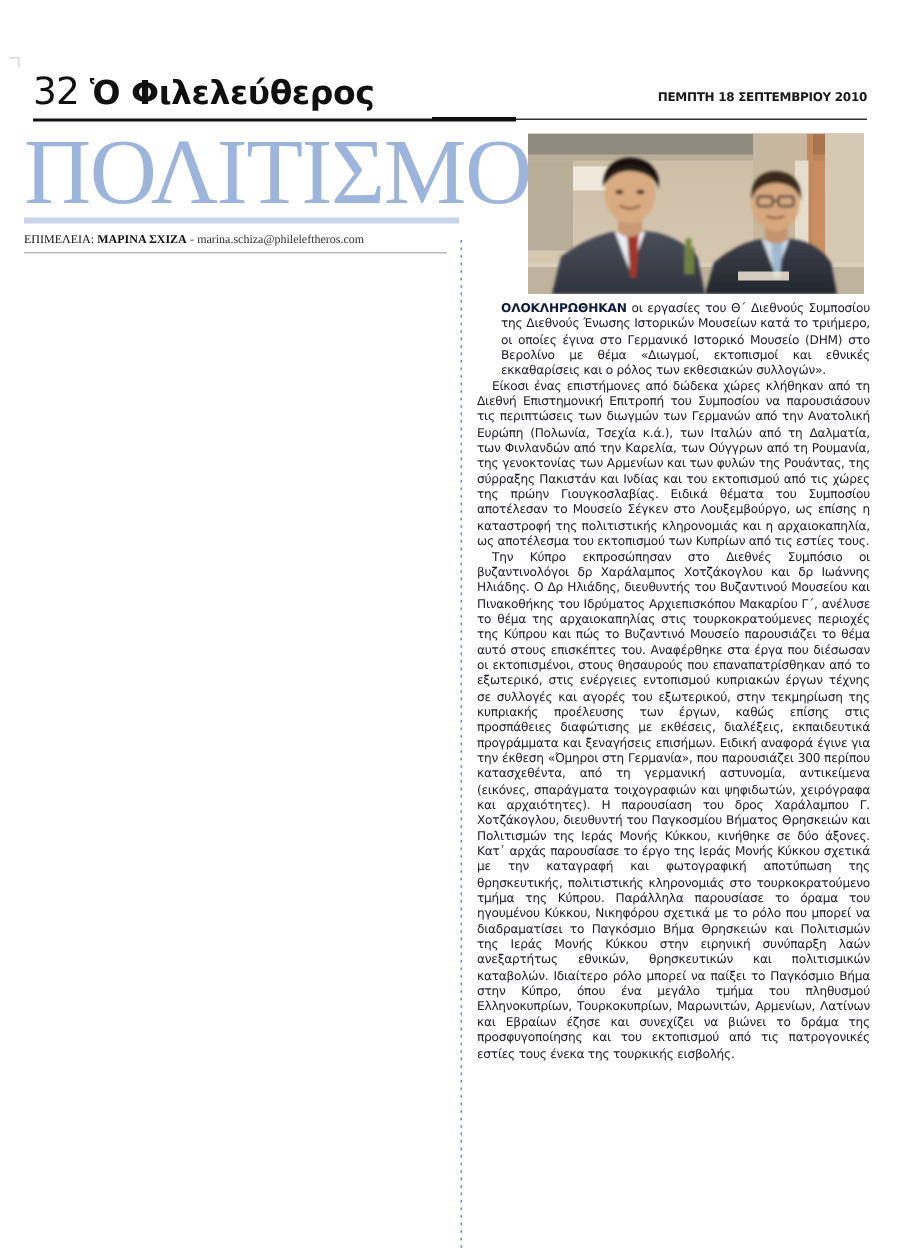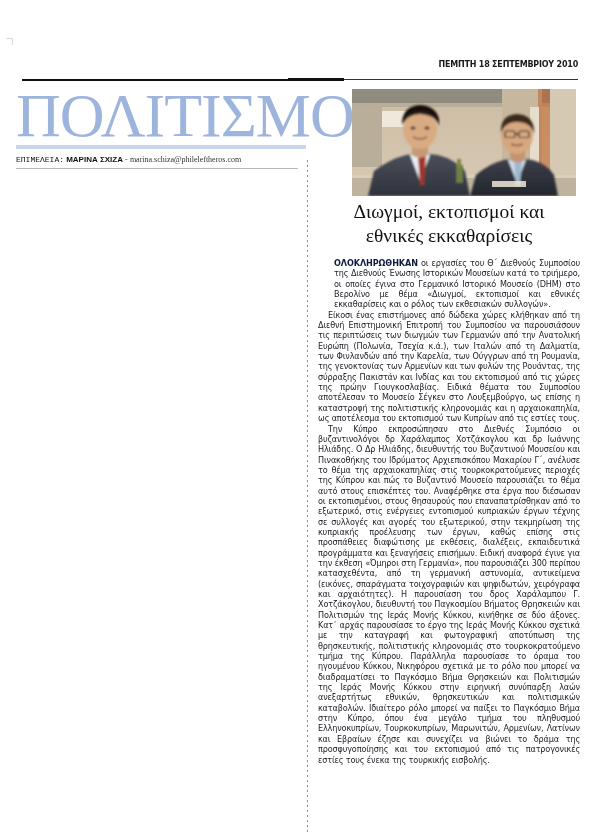--- a/index.html
+++ b/index.html
@@ -134,26 +134,26 @@
   
   #byline {
     position: absolute;
     left: 16px;
     top: 155px;
     font-size: 7.6px;
     white-space: nowrap;
     color: #111;
   }
   #byline .label {
-    font-family: Liberation Mono, monospace;
+    font-family: Liberation Serif, serif;
     font-size: 8px;
     text-align: center;
   }
   #byline .editor {
-    font-family: Liberation Sans, sans-serif;
+    font-family: Liberation Serif, serif;
     font-size: 8px;
     font-weight: bold;
   }
   #byline .sep {
     font-family: "Liberation Serif", "DejaVu Serif", serif;
     font-size: 8px;
     color: #444;
   }
   #byline .email {
     font-family: "Liberation Serif", "DejaVu Serif", serif;
@@ -229,20 +229,23 @@
 </style>
 </head>
 <body>
 
 <div id="page">
 
   <div class="crop-tick" style="left:6px;top:38px;width:7px;height:1px;"></div>
   <div class="crop-tick" style="left:12px;top:38px;width:1px;height:7px;"></div>
 
   <div id="header-row">
+    <div id="folio-group">
+      <span id="page-number">32</span><span id="paper-title">Ὁ Φιλελεύθερος</span>
+    </div>
     <div id="issue-date">ΠΕΜΠΤΗ 18 ΣΕΠΤΕΜΒΡΙΟΥ 2010</div>
   </div>
 
   <div id="rule-left"></div>
   <div id="rule-mid"></div>
   <div id="rule-right"></div>
 
   <div id="section-underline"></div>
   <div id="section-title">ΠΟΛΙΤΙΣΜΟΣ</div>
 
@@ -339,24 +342,20 @@
     <span class="sep">-</span>
     <span class="email">marina.schiza@phileleftheros.com</span>
   </div>
   <div id="byline-rule"></div>
 
   <div id="col-divider"></div>
 
   <div id="left-column"></div>
 
   <div id="article">
-    <h1 id="headline">
-      <span class="hl-line">Διωγμοί, εκτοπισμοί και</span>
-      <span class="hl-line">εθνικές εκκαθαρίσεις</span>
-    </h1>
 
     <p class="body-par first"><span class="lead-in">ΟΛΟΚΛΗΡΩΘΗΚΑΝ</span><span> οι εργασίες του Θ΄ Διεθνούς Συμποσίου της Διεθνούς Ένωσης Ιστορικών Μουσείων κατά το τριήμερο, οι οποίες έγινα στο Γερμανικό Ιστορικό Μουσείο (DHM) στο Βερολίνο με θέμα «Διωγμοί, εκτοπισμοί και εθνικές εκκαθαρίσεις και ο ρόλος των εκθεσιακών συλλογών».</span></p>
 
     <p class="body-par">Είκοσι ένας επιστήμονες από δώδεκα χώρες κλήθηκαν από τη Διεθνή Επιστημονική Επιτροπή του Συμποσίου να παρουσιάσουν τις περιπτώσεις των διωγμών των Γερμανών από την Ανατολική Ευρώπη (Πολωνία, Τσεχία κ.ά.), των Ιταλών από τη Δαλματία, των Φινλανδών από την Καρελία, των Ούγγρων από τη Ρουμανία, της γενοκτονίας των Αρμενίων και των φυλών της Ρουάντας, της σύρραξης Πακιστάν και Ινδίας και του εκτοπισμού από τις χώρες της πρώην Γιουγκοσλαβίας. Ειδικά θέματα του Συμποσίου αποτέλεσαν το Μουσείο Σέγκεν στο Λουξεμβούργο, ως επίσης η καταστροφή της πολιτιστικής κληρονομιάς και η αρχαιοκαπηλία, ως αποτέλεσμα του εκτοπισμού των Κυπρίων από τις εστίες τους.</p>
 
     <p class="body-par">Την Κύπρο εκπροσώπησαν στο Διεθνές Συμπόσιο οι βυζαντινολόγοι δρ Χαράλαμπος Χοτζάκογλου και δρ Ιωάννης Ηλιάδης. Ο Δρ Ηλιάδης, διευθυντής του Βυζαντινού Μουσείου και Πινακοθήκης του Ιδρύματος Αρχιεπισκόπου Μακαρίου Γ΄, ανέλυσε το θέμα της αρχαιοκαπηλίας στις τουρκοκρατούμενες περιοχές της Κύπρου και πώς το Βυζαντινό Μουσείο παρουσιάζει το θέμα αυτό στους επισκέπτες του. Αναφέρθηκε στα έργα που διέσωσαν οι εκτοπισμένοι, στους θησαυρούς που επαναπατρίσθηκαν από το εξωτερικό, στις ενέργειες εντοπισμού κυπριακών έργων τέχνης σε συλλογές και αγορές του εξωτερικού, στην τεκμηρίωση της κυπριακής προέλευσης των έργων, καθώς επίσης στις προσπάθειες διαφώτισης με εκθέσεις, διαλέξεις, εκπαιδευτικά προγράμματα και ξεναγήσεις επισήμων. Ειδική αναφορά έγινε για την έκθεση «Όμηροι στη Γερμανία», που παρουσιάζει 300 περίπου κατασχεθέντα, από τη γερμανική αστυνομία, αντικείμενα (εικόνες, σπαράγματα τοιχογραφιών και ψηφιδωτών, χειρόγραφα και αρχαιότητες). Η παρουσίαση του δρος Χαράλαμπου Γ. Χοτζάκογλου, διευθυντή του Παγκοσμίου Βήματος Θρησκειών και Πολιτισμών της Ιεράς Μονής Κύκκου, κινήθηκε σε δύο άξονες. Κατ᾽ αρχάς παρουσίασε το έργο της Ιεράς Μονής Κύκκου σχετικά με την καταγραφή και φωτογραφική αποτύπωση της θρησκευτικής, πολιτιστικής κληρονομιάς στο τουρκοκρατούμενο τμήμα της Κύπρου. Παράλληλα παρουσίασε το όραμα του ηγουμένου Κύκκου, Νικηφόρου σχετικά με το ρόλο που μπορεί να διαδραματίσει το Παγκόσμιο Βήμα Θρησκειών και Πολιτισμών της Ιεράς Μονής Κύκκου στην ειρηνική συνύπαρξη λαών ανεξαρτήτως εθνικών, θρησκευτικών και πολιτισμικών καταβολών. Ιδιαίτερο ρόλο μπορεί να παίξει το Παγκόσμιο Βήμα στην Κύπρο, όπου ένα μεγάλο τμήμα του πληθυσμού Ελληνοκυπρίων, Τουρκοκυπρίων, Μαρωνιτών, Αρμενίων, Λατίνων και Εβραίων έζησε και συνεχίζει να βιώνει το δράμα της προσφυγοποίησης και του εκτοπισμού από τις πατρογονικές εστίες τους ένεκα της τουρκικής εισβολής.</p>
   </div>
 
 </div>
 

